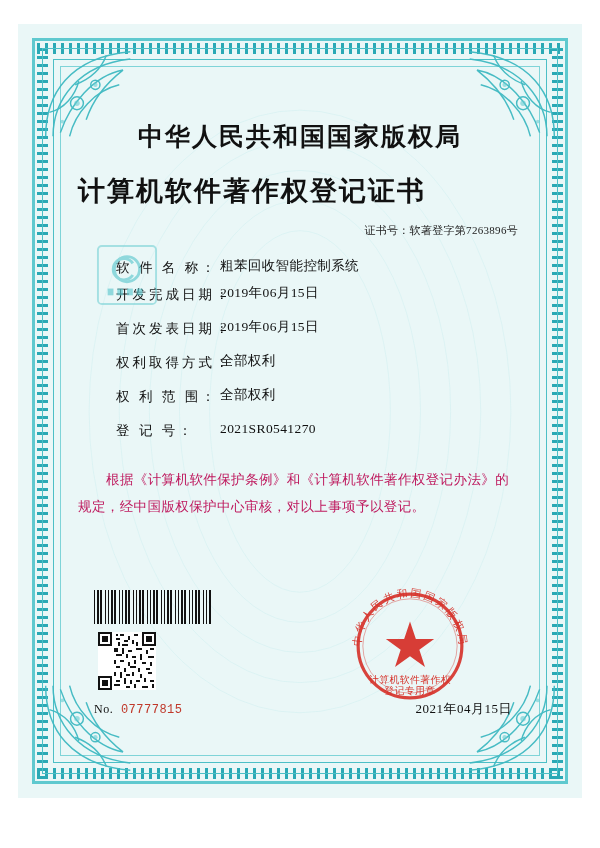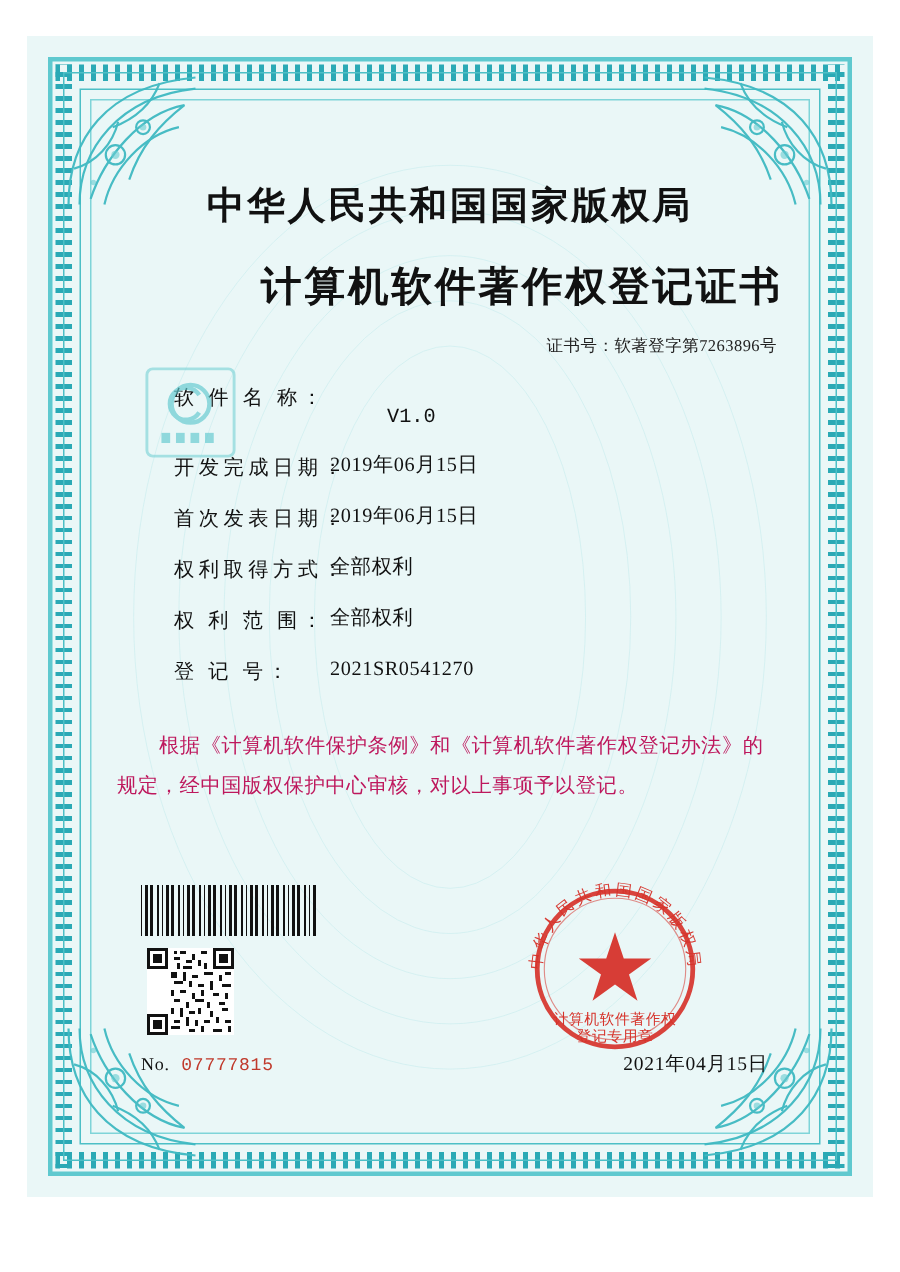--- a/index.html
+++ b/index.html
@@ -107,21 +107,21 @@
   }
   .title-main {
     text-align: center;
     font-size: 25px;
     letter-spacing: 2px;
     color: #111;
     font-weight: 700;
     font-family: "DejaVu Serif", "Liberation Serif", serif;
   }
   .title-sub {
-    text-align: right;
+    text-align: left;
     font-size: 27px;
     letter-spacing: 2px;
     color: #111;
     font-weight: 700;
     margin-top: 20px;
     font-family: "DejaVu Serif", "Liberation Serif", serif;
   }
   .cert-no {
     text-align: right;
     font-size: 11px;
@@ -343,22 +343,22 @@
         <rect x="22" y="46" width="6" height="7"></rect>
         <rect x="32" y="46" width="6" height="7"></rect>
         <rect x="42" y="46" width="6" height="7"></rect>
       </g>
     </svg>
 
     <div class="fields">
 
       <div class="field-row tight">
         <div class="field-label">软 件 名 称：</div>
-      </div>
-      <div class="version">V1.0</div>
+        <div class="field-value">粗苯回收智能控制系统</div>
+      </div>
 
 
       <div class="field-row">
         <div class="field-label">开发完成日期：</div>
         <div class="field-value">2019年06月15日</div>
       </div>
 
       <div class="field-row">
         <div class="field-label">首次发表日期：</div>
         <div class="field-value">2019年06月15日</div>

